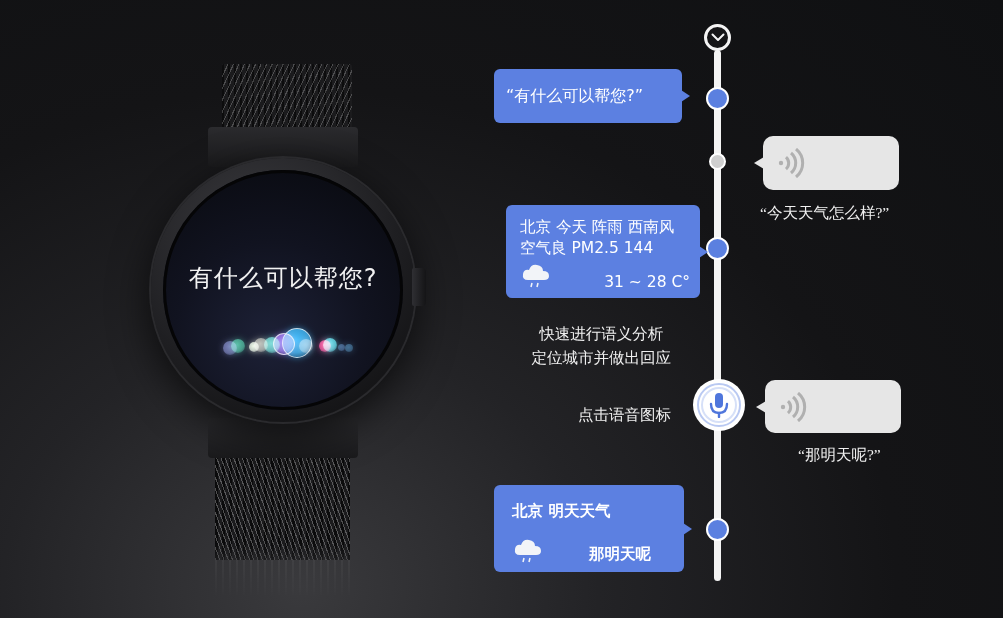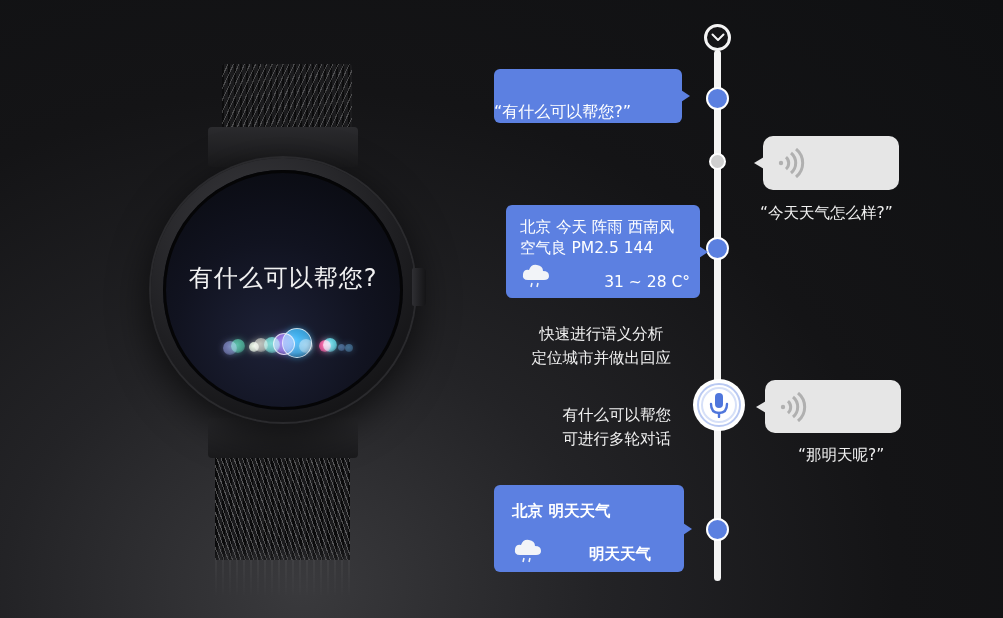--- a/index.html
+++ b/index.html
@@ -103,30 +103,30 @@
     content: ""; position: absolute; right: -8px; top: 50%; margin-top: -6px;
     border-left: 9px solid #5c80e1; border-top: 6px solid transparent; border-bottom: 6px solid transparent;
   }
   .bubble-gray {
     position: absolute; background: #e6e6e6; border-radius: 10px;
   }
   .bubble-gray::before {
     content: ""; position: absolute; left: -9px; top: 50%; margin-top: -6px;
     border-right: 10px solid #e6e6e6; border-top: 6px solid transparent; border-bottom: 6px solid transparent;
   }
-  .b1 { left: 494px; top: 69px; width: 188px; height: 54px; font-size: 16px; display: flex; align-items: flex-end; padding-left: 0; }
+  .b1 { left: 494px; top: 69px; width: 188px; height: 54px; font-size: 16px; display: flex; align-items: center; padding-left: 12px; }
   .b2 { left: 506px; top: 205px; width: 194px; height: 93px; }
   .b2 .line { position: absolute; left: 14px; font-size: 15.5px; white-space: nowrap; }
   .b3 { left: 494px; top: 485px; width: 190px; height: 87px; font-weight: bold; }
   .b3 .line { position: absolute; font-size: 15.5px; white-space: nowrap; }
   .g1 { left: 763px; top: 136px; width: 136px; height: 54px; }
   .g2 { left: 765px; top: 380px; width: 136px; height: 53px; }
 
   .caption {
-    position: absolute; font-size: 15.5px; color: #f0f0f0; white-space: nowrap;
+    position: absolute; font-size: 15.5px; color: #f0f0f0; white-space: nowrap; font-family: Liberation Serif, serif;
   }
   .caption-right { text-align: center; line-height: 24px; margin-top: 8px; }
 
   .wifi-icon { position: absolute; left: 14px; top: 12px; }
   .cloud-icon { position: absolute; }
 </style>
 </head>
 <body>
 
 <div class="band band-top"></div>
@@ -202,35 +202,34 @@
   </svg>
   <div class="line" style="top:68px;left:auto;right:10px;">31 ~ 28 C°</div>
 </div>
 
 <div class="caption caption-right" style="right:332px;top:314px;">
   <div>快速进行语义分析</div>
   <div>定位城市并做出回应</div>
 </div>
 
 <div class="caption caption-right" style="right:332px;top:395px;">
-  <div>有什么可以帮您</div>
-  <div>可进行多轮对话</div>
+  <div>点击语音图标</div>
 </div>
 
 <div class="bubble-gray g2">
   <svg class="wifi-icon" width="28" height="30" viewBox="0 0 28 30">
     <circle cx="4" cy="15" r="2.2" fill="#b0b0b0"></circle>
     <path d="M9 9 A8 8 0 0 1 9 21" fill="none" stroke="#b0b0b0" stroke-width="3"></path>
     <path d="M14 5 A13 13 0 0 1 14 25" fill="none" stroke="#b0b0b0" stroke-width="3"></path>
     <path d="M19 1 A18 18 0 0 1 19 29" fill="none" stroke="#b0b0b0" stroke-width="3"></path>
   </svg>
 </div>
 <div class="caption" style="left:798px;top:445px;">“那明天呢?”</div>
 
 <div class="bubble-blue b3">
   <div class="line" style="left:18px;top:16px;">北京   明天天气</div>
   <svg class="cloud-icon" style="left:19px;top:53px;" width="30" height="26" viewBox="0 0 30 26">
     <path d="M7 17 Q1 17 2 11 Q3 6 8 7 Q10 1 16 2 Q22 3 22 8 Q28 8 28 13 Q28 17 23 17 Z" fill="#f2f4f8"></path>
     <line x1="11" y1="20" x2="10" y2="24" stroke="#f2f4f8" stroke-width="1.6"></line>
     <line x1="17" y1="20" x2="16" y2="24" stroke="#f2f4f8" stroke-width="1.6"></line>
   </svg>
-  <div class="line" style="left:95px;top:59px;">明天天气</div>
+  <div class="line" style="left:95px;top:59px;">那明天呢</div>
 </div>
 
 </body></html>

